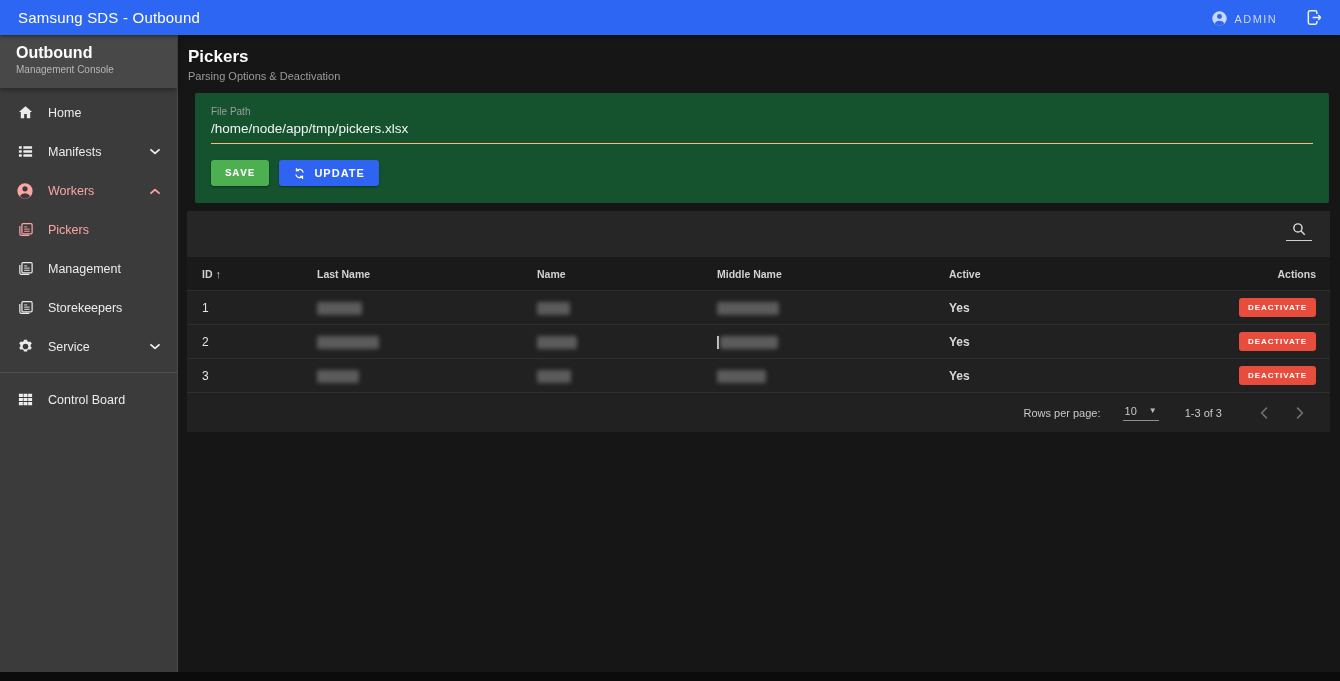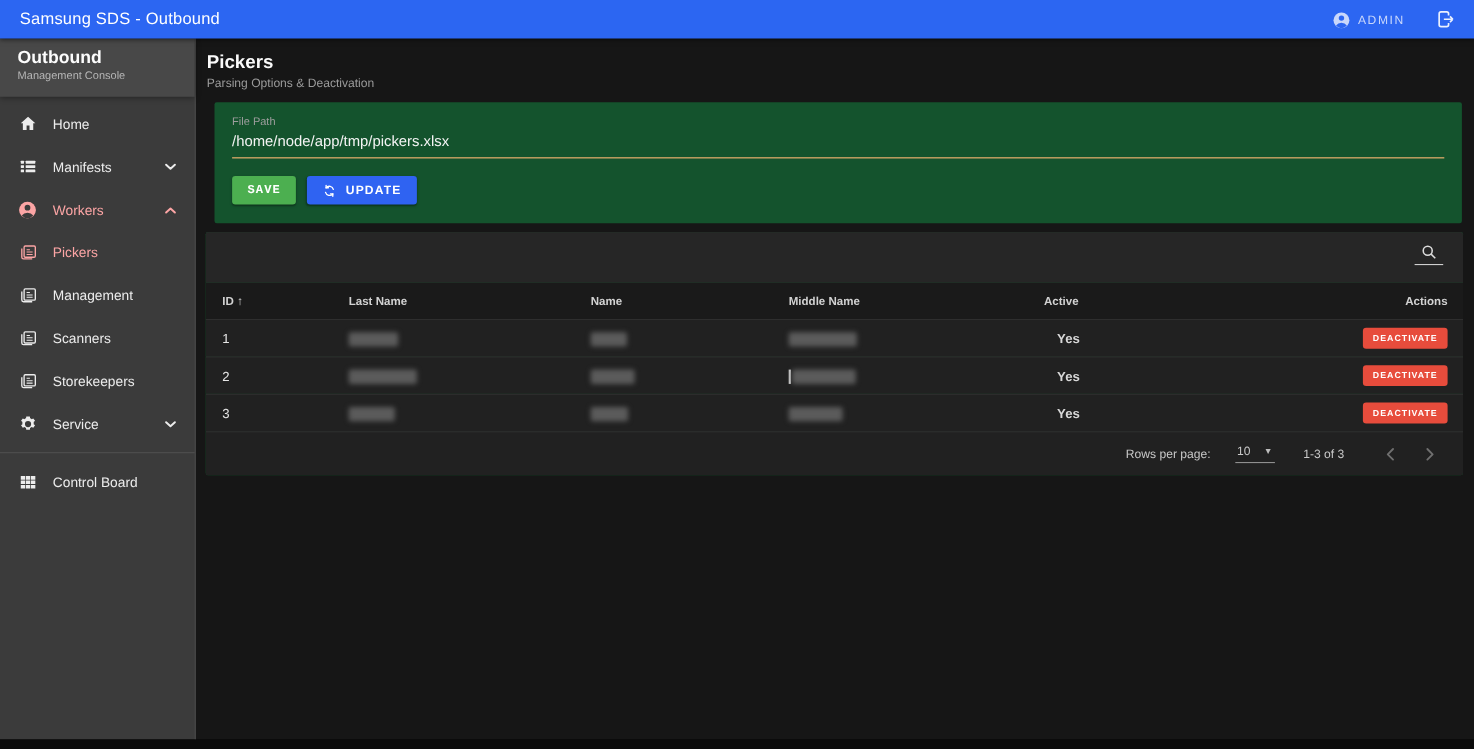--- a/index.html
+++ b/index.html
@@ -88,21 +88,21 @@
     display:grid; grid-template-columns:115px 220px 180px 232px 1fr 132px;
     align-items:center; padding:0 14px 0 15px;
   }
   .thead { height:33px; background:#1a1a1a; }
   .th { font-size:10.5px; font-weight:700; color:#d2d2d2; cursor:pointer; }
   .th.sorted { display:flex; align-items:center; gap:3px; }
   .sort-arrow { font-size:11px; color:#cfcfcf; }
   .th-actions { text-align:right; }
   .tbody-row { height:34px; background:#212121; border-top:1px solid #2e2e2e; }
   .td { font-size:12px; color:#e6e6e6; }
-  .td-active { font-weight:700; color:#d8d8d8;margin-left:12px; }
+  .td-active { font-weight:700; color:#d8d8d8; }
   .redacted {
     display:inline-block; height:13px; background:#5b5b5b; border-radius:2px;
     filter:blur(2.3px); vertical-align:middle;
   }
   .redact-tick { display:inline-block; width:2px; height:13px; background:#cfcfcf; margin-right:1px; vertical-align:middle; }
   .td-actions { text-align:right; }
   .btn-deactivate {
     background:#e74c3c; border:none; border-radius:3px; color:#fff;
     font-family:inherit; font-size:8px; font-weight:700; letter-spacing:.9px;
     padding:5px 9px; cursor:pointer;
@@ -209,30 +209,20 @@
       <span class="nav-icon">
         <svg viewBox="0 0 18 18" fill="none" stroke="currentColor" stroke-width="1.3">
           <rect x="5.2" y="2.8" width="10.8" height="10.8" rx="1.2"></rect>
           <path d="M3 5.2v8.3A1.7 1.7 0 0 0 4.7 15.2H13"></path>
           <path d="M7.6 6.3h3.2M7.6 8.6h5.8M7.6 10.9h5.8" stroke-width="1"></path>
         </svg>
       </span>
       <span class="nav-label">Management</span>
     </div>
 
-    <div class="nav-item">
-      <span class="nav-icon">
-        <svg viewBox="0 0 18 18" fill="none" stroke="currentColor" stroke-width="1.3">
-          <rect x="5.2" y="2.8" width="10.8" height="10.8" rx="1.2"></rect>
-          <path d="M3 5.2v8.3A1.7 1.7 0 0 0 4.7 15.2H13"></path>
-          <path d="M7.6 6.3h3.2M7.6 8.6h5.8M7.6 10.9h5.8" stroke-width="1"></path>
-        </svg>
-      </span>
-      <span class="nav-label">Scanners</span>
-    </div>
 
     <div class="nav-item">
       <span class="nav-icon">
         <svg viewBox="0 0 18 18" fill="none" stroke="currentColor" stroke-width="1.3">
           <rect x="5.2" y="2.8" width="10.8" height="10.8" rx="1.2"></rect>
           <path d="M3 5.2v8.3A1.7 1.7 0 0 0 4.7 15.2H13"></path>
           <path d="M7.6 6.3h3.2M7.6 8.6h5.8M7.6 10.9h5.8" stroke-width="1"></path>
         </svg>
       </span>
       <span class="nav-label">Storekeepers</span>

